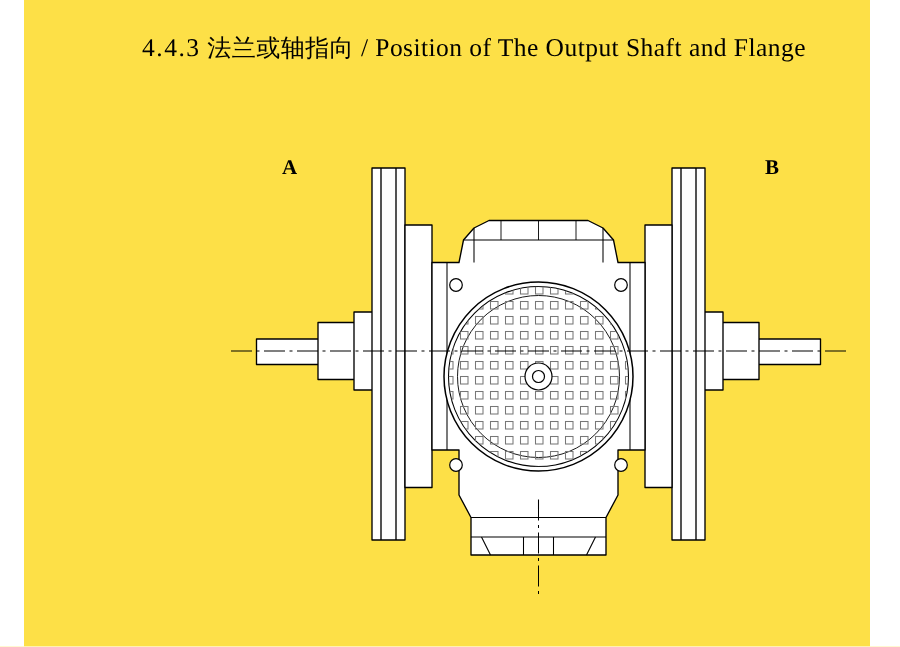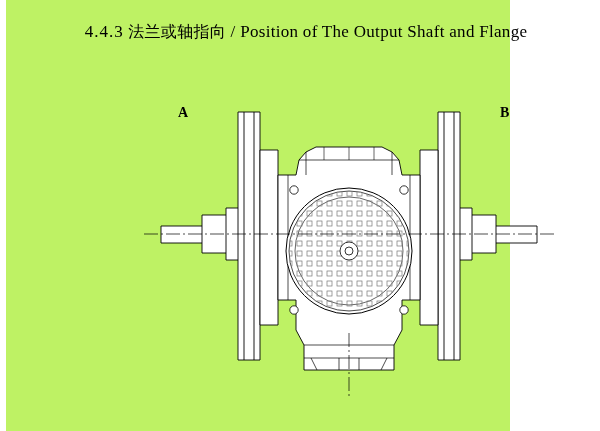--- a/index.html
+++ b/index.html
@@ -9,24 +9,24 @@
   }
   body {
     width: 600px;
     height: 431px;
     position: relative;
     font-family: "Liberation Serif", serif;
     overflow: hidden;
   }
   #page {
     position: absolute;
-    left: 6px; top: 0;
-    width: 504px;
+    left: 16px; top: 0;
+    width: 564px;
     height: 431px;
-    background: #bef264;
+    background: #fde047;
   }
   .title {
     position: absolute;
     left: 0;
     top: 22px;
     width: 600px;
     text-align: center;
     font-size: 17px;
     color: #000;
     letter-spacing: 0.3px;

